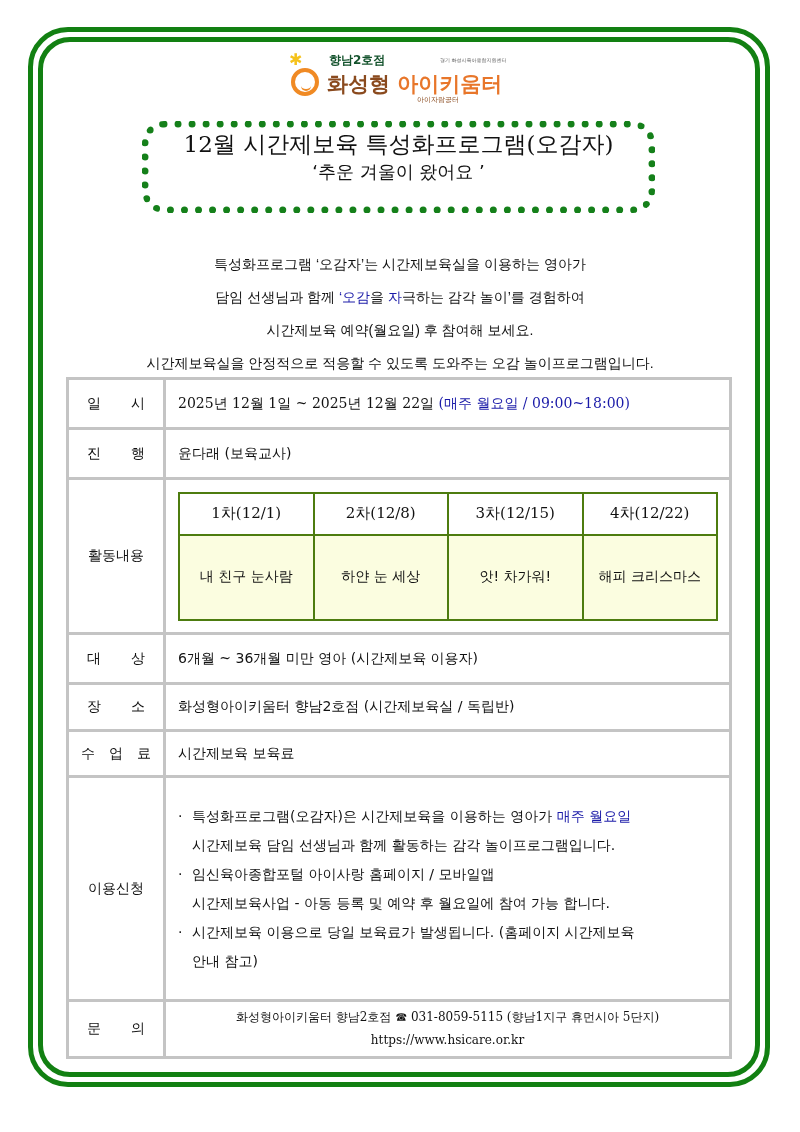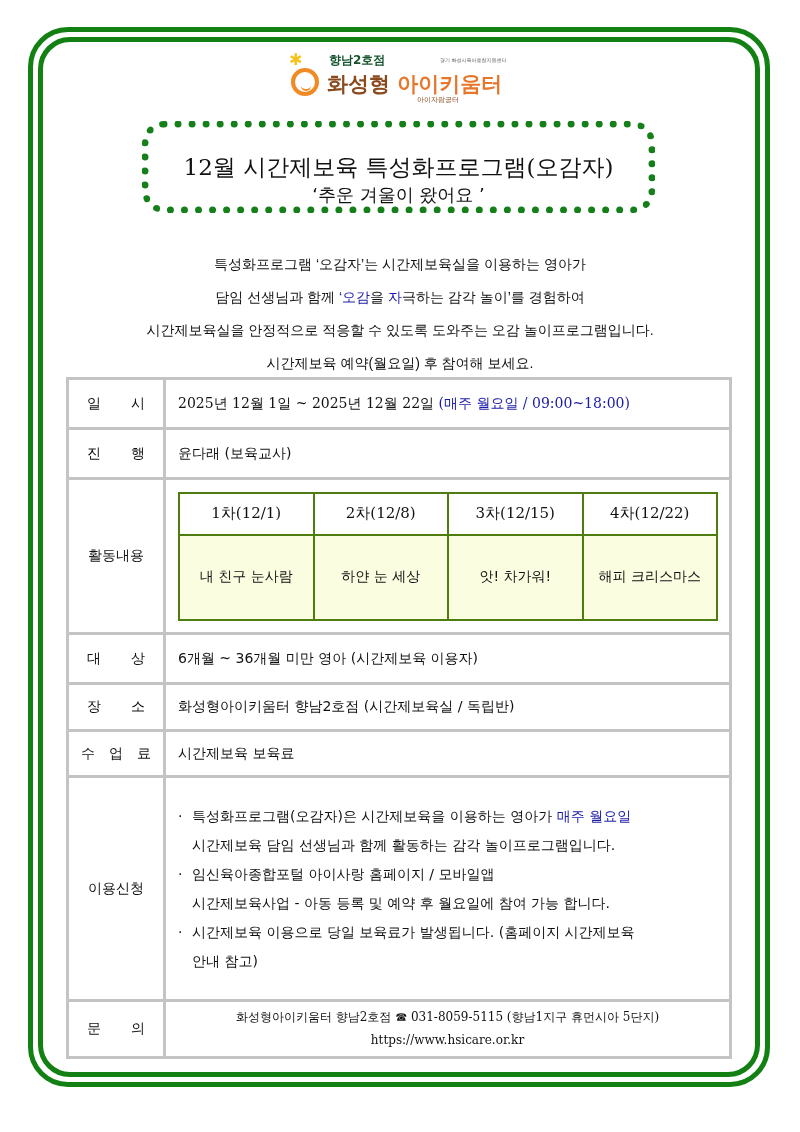--- a/index.html
+++ b/index.html
@@ -48,21 +48,21 @@
     position: absolute; left: 132px; top: 45px; font-size: 7px; color: #8a4a1e;
     font-family: "DejaVu Sans", sans-serif; white-space: nowrap;
   }
 
   
   .title-box {
     position: absolute; left: 142px; top: 121px; width: 513px; height: 92px;
     border: 7px dotted #15801a; border-radius: 22px;
     text-align: center;
   }
-  .title-main { margin-top: 24px; font-size: 23px; color: #111; white-space: nowrap; }
+  .title-main { margin-top: 1px; font-size: 23px; color: #111; white-space: nowrap; }
   .title-sub { margin-top: 0; font-size: 18px; color: #111; font-family: "DejaVu Sans", sans-serif; }
 
   
   .intro { position: absolute; left: 60px; top: 240px; width: 680px; text-align: center;
     font-size: 14px; line-height: 33px; font-family: Liberation Sans, sans-serif; color: #111; margin-top: 8px; }
   .blue { color: #1a1aa8; }
 
   
   .info-table {
     position: absolute; left: 66px; top: 377px; width: 666px;
@@ -106,22 +106,22 @@
 </div>
 
 <div class="title-box">
   <div class="title-main">12월 시간제보육 특성화프로그램(오감자)</div>
   <div class="title-sub">‘추운 겨울이 왔어요 ’</div>
 </div>
 
 <div class="intro">
   <div>특성화프로그램 ‘오감자’는 시간제보육실을 이용하는 영아가</div>
   <div><span>담임 선생님과 함께 </span><span class="blue">‘오감</span><span>을 </span><span class="blue">자</span><span>극하는 감각 놀이’를 경험하여</span></div>
+  <div>시간제보육 예약(월요일) 후 참여해 보세요.</div>
   <div>시간제보육실을 안정적으로 적응할 수 있도록 도와주는 오감 놀이프로그램입니다.</div>
-  <div>시간제보육 예약(월요일) 후 참여해 보세요.</div>
 </div>
 
 <table class="info-table">
   <tbody>
       <tr style="height:50px">
     <td class="lbl">
           <div class="spread">
             <span>일</span>
             <span>시</span>
           </div>

